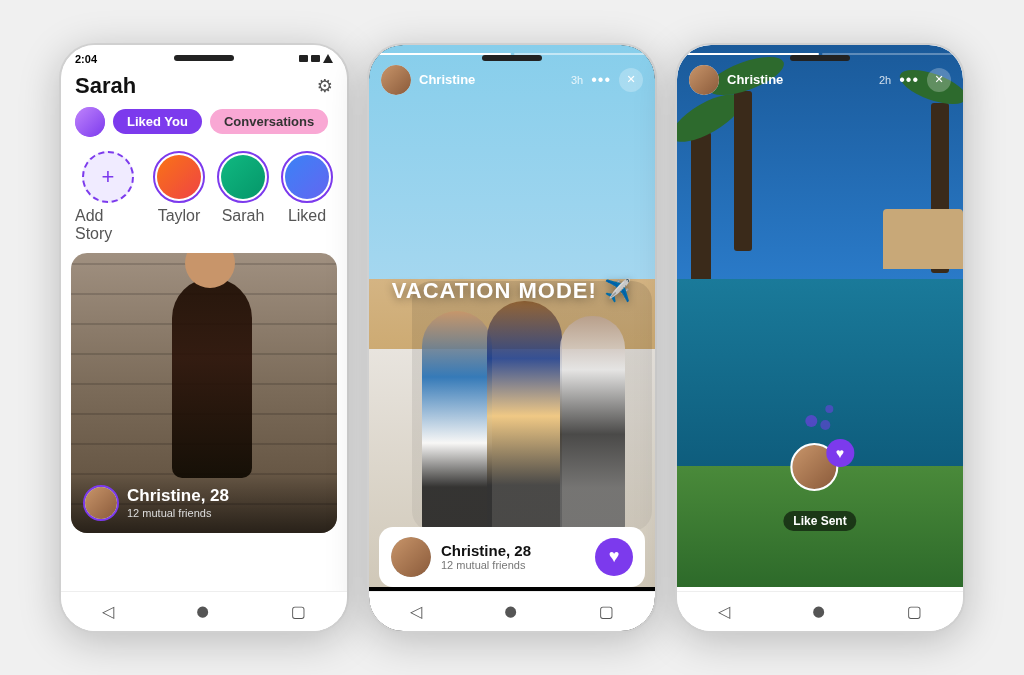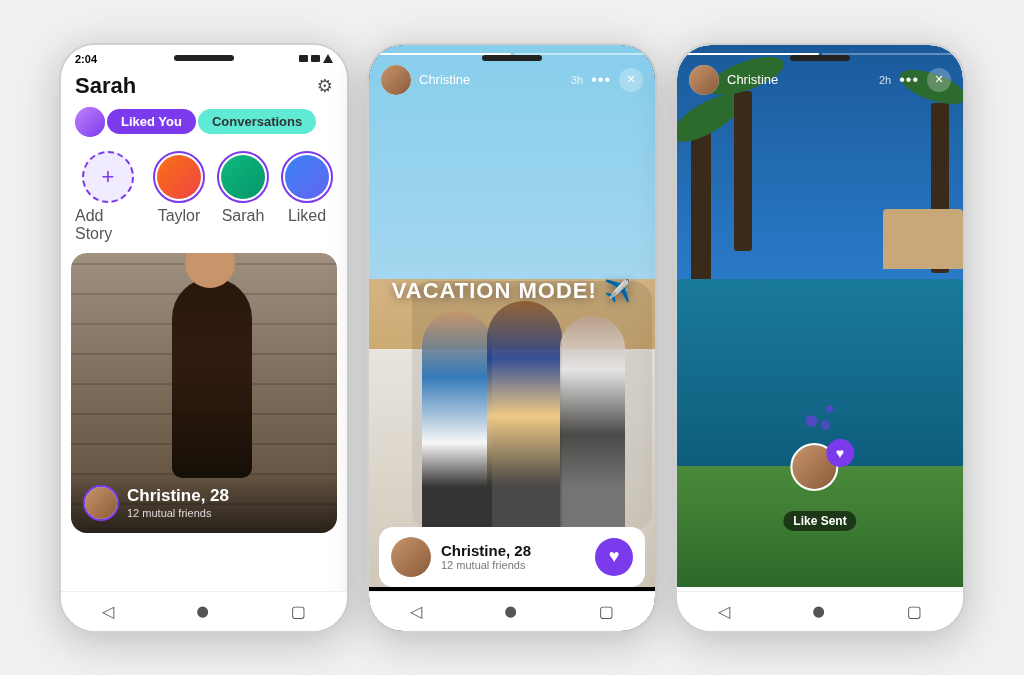--- a/index.html
+++ b/index.html
@@ -86,40 +86,40 @@
       display: flex;
       align-items: center;
       justify-content: space-between;
       padding: 4px 14px 8px;
     }
     .phone1-title { font-size: 22px; font-weight: 700; color: #111; }
     .gear-icon { font-size: 18px; color: #555; cursor: pointer; }
     .tab-row {
       display: flex;
       align-items: center;
-      gap: 2px;
+      gap: 8px;
       padding: 0 14px 10px;
     }
     .tab-avatar {
       width: 30px; height: 30px;
       border-radius: 50%;
       background: linear-gradient(135deg, #c084fc, #7c3aed);
       overflow: hidden;
       flex-shrink: 0;
     }
     .tab-pill {
       padding: 5px 14px;
       border-radius: 20px;
       font-size: 13px;
       font-weight: 600;
       cursor: pointer;
       border: none;
     }
     .tab-pill.active { background: #7c3aed; color: #fff; }
-    .tab-pill.inactive { background: #5eead4; color: #333; }
+    .tab-pill.inactive { background: #f9a8d4; color: #333; }
 
     .stories-row {
       display: flex;
       gap: 12px;
       padding: 4px 14px 10px;
       align-items: flex-start;
     }
     .story-item { display: flex; flex-direction: column; align-items: center; gap: 4px; }
     .story-circle {
       width: 52px; height: 52px;
@@ -191,21 +191,21 @@
       border-radius: 2px;
       flex: 1;
     }
     .progress-bar.done { background: #fff; }
     .progress-bar.active { background: rgba(255,255,255,0.5); }
 
     .story-user-avatar {
       width: 30px; height: 30px; border-radius: 50%;
       background: #ccc; overflow: hidden; flex-shrink: 0;
     }
-    .story-user-name { color: #fff; font-size: 13px; font-weight: 400; flex: 1; }
+    .story-user-name { color: #fff; font-size: 13px; font-weight: 700; flex: 1; }
     .story-time { color: rgba(255,255,255,0.8); font-size: 11px; }
     .story-dots { color: #fff; font-size: 16px; cursor: pointer; letter-spacing: 1px; }
     .story-close { 
       color: #fff; font-size: 16px; cursor: pointer;
       width: 24px; height: 24px; border-radius: 50%;
       background: rgba(255,255,255,0.25);
       display: flex; align-items: center; justify-content: center;
     }
 
     .vacation-text {

